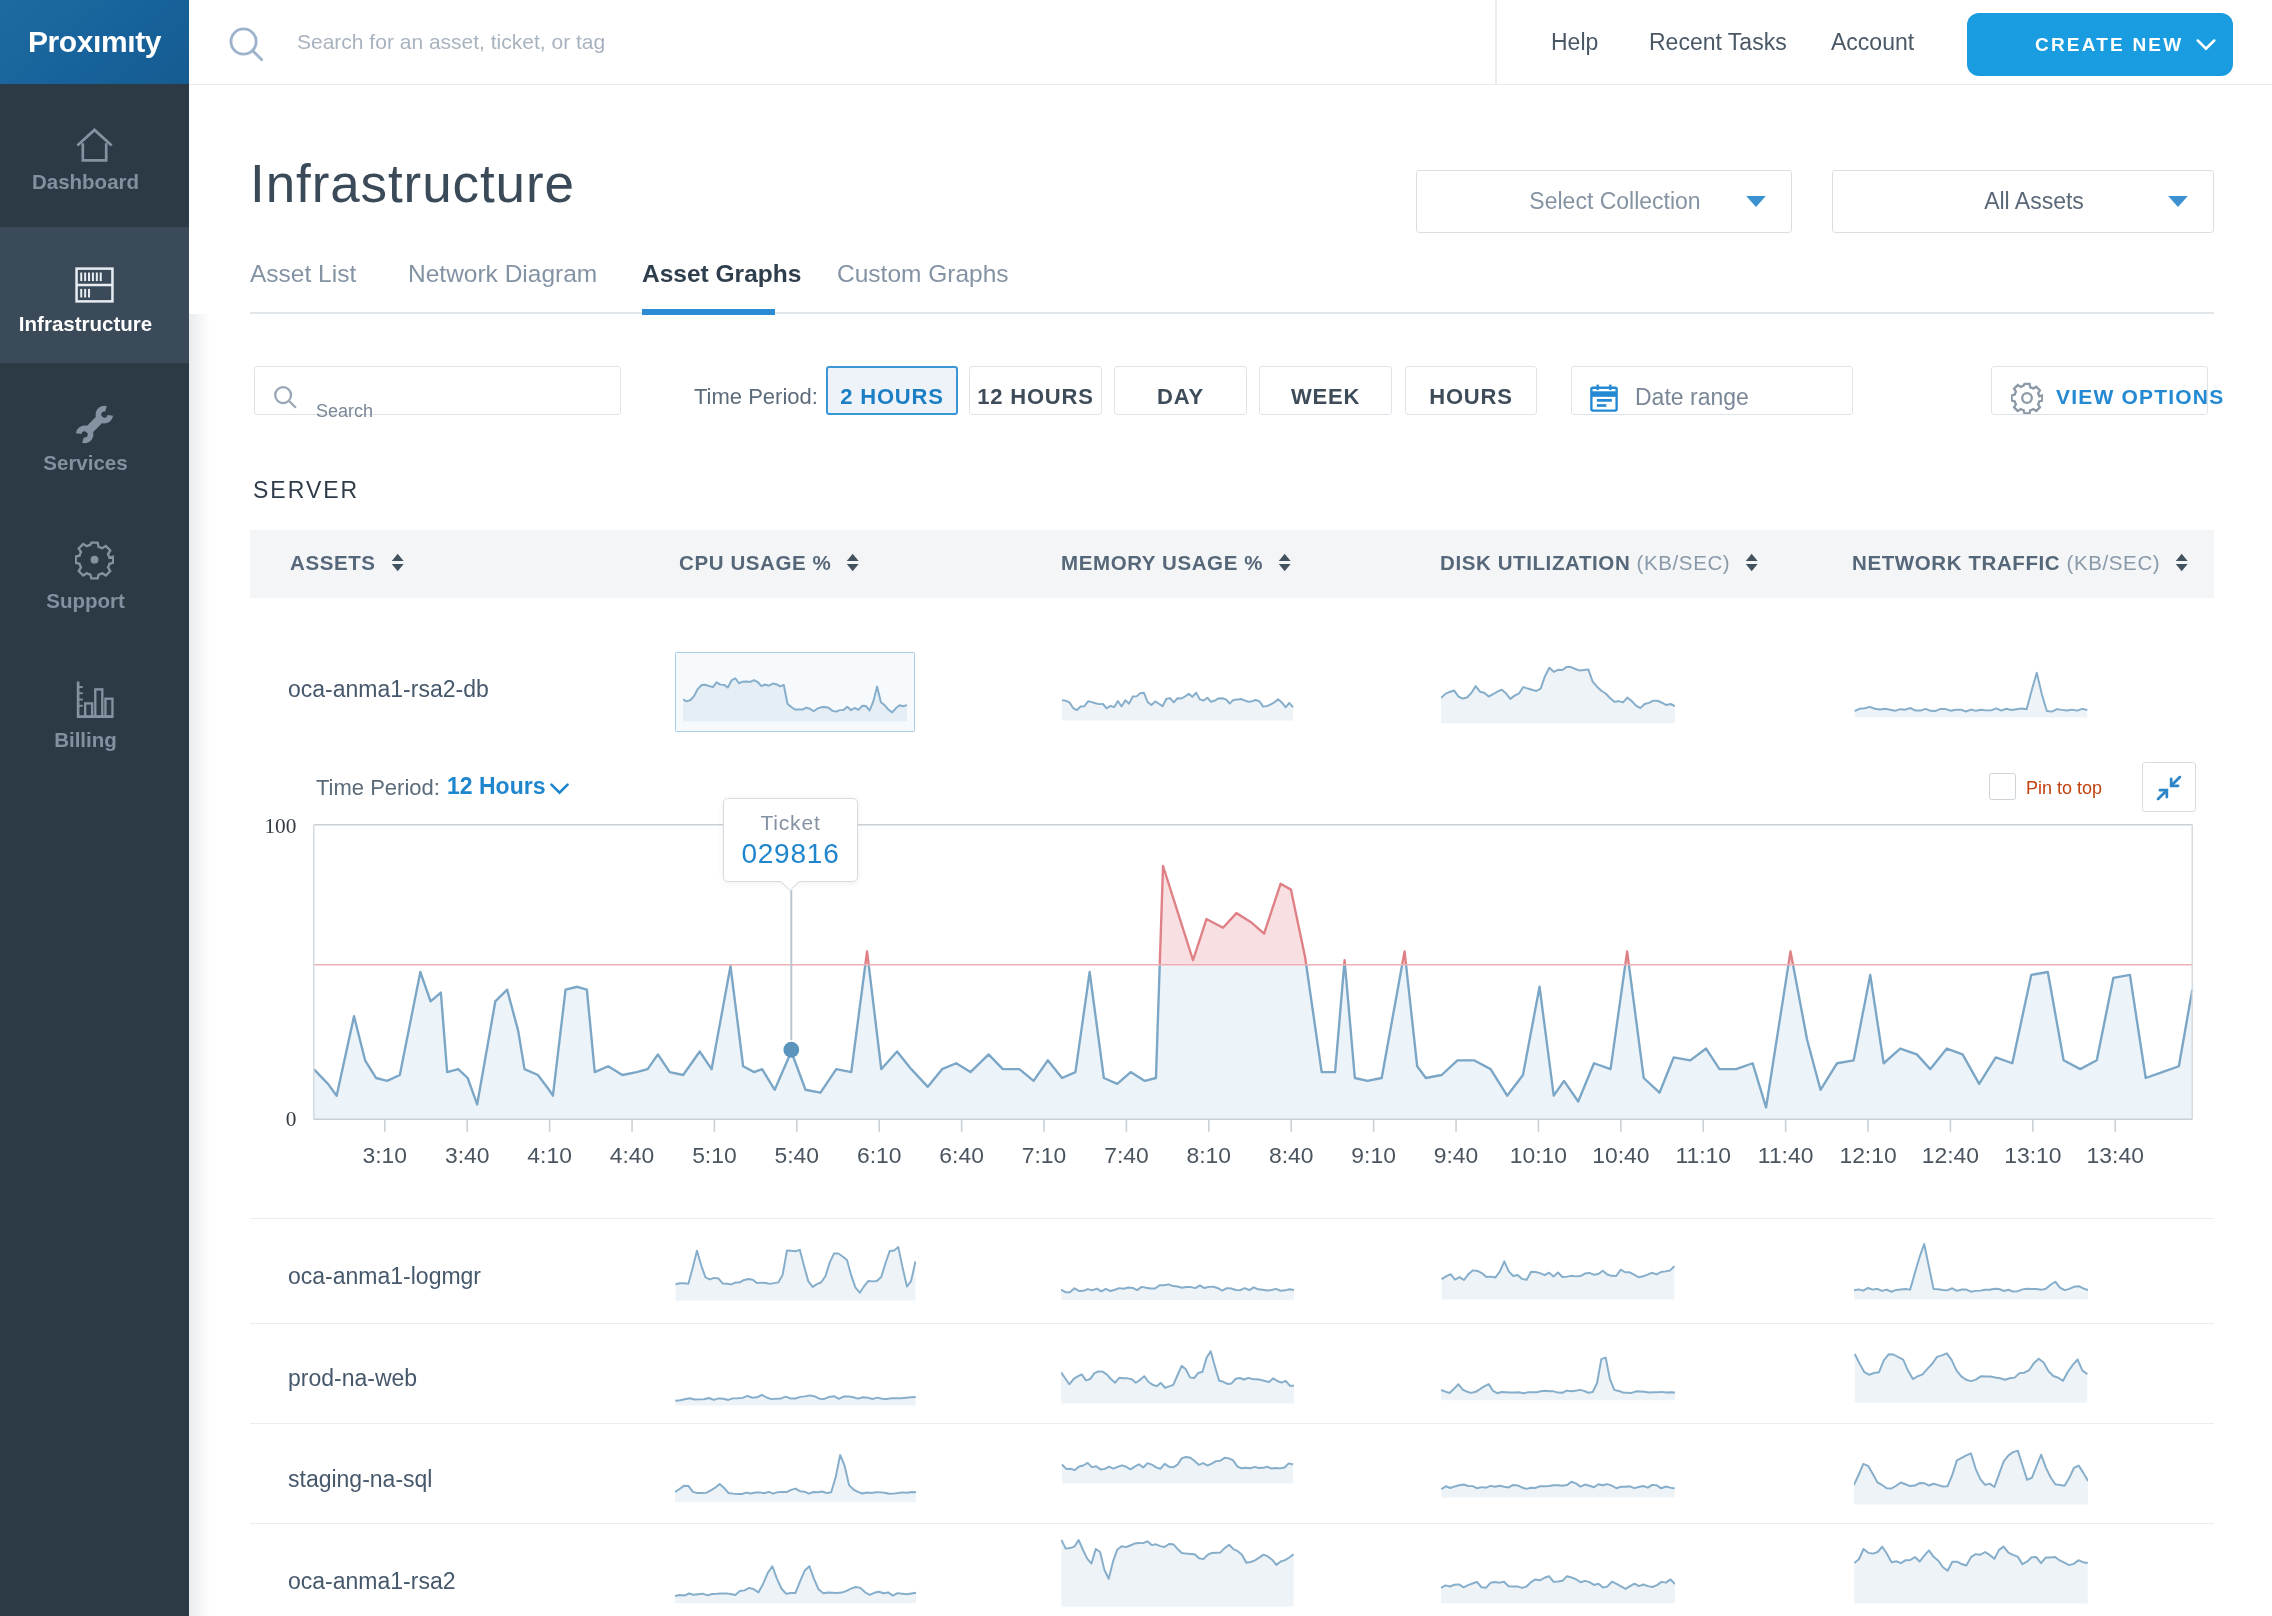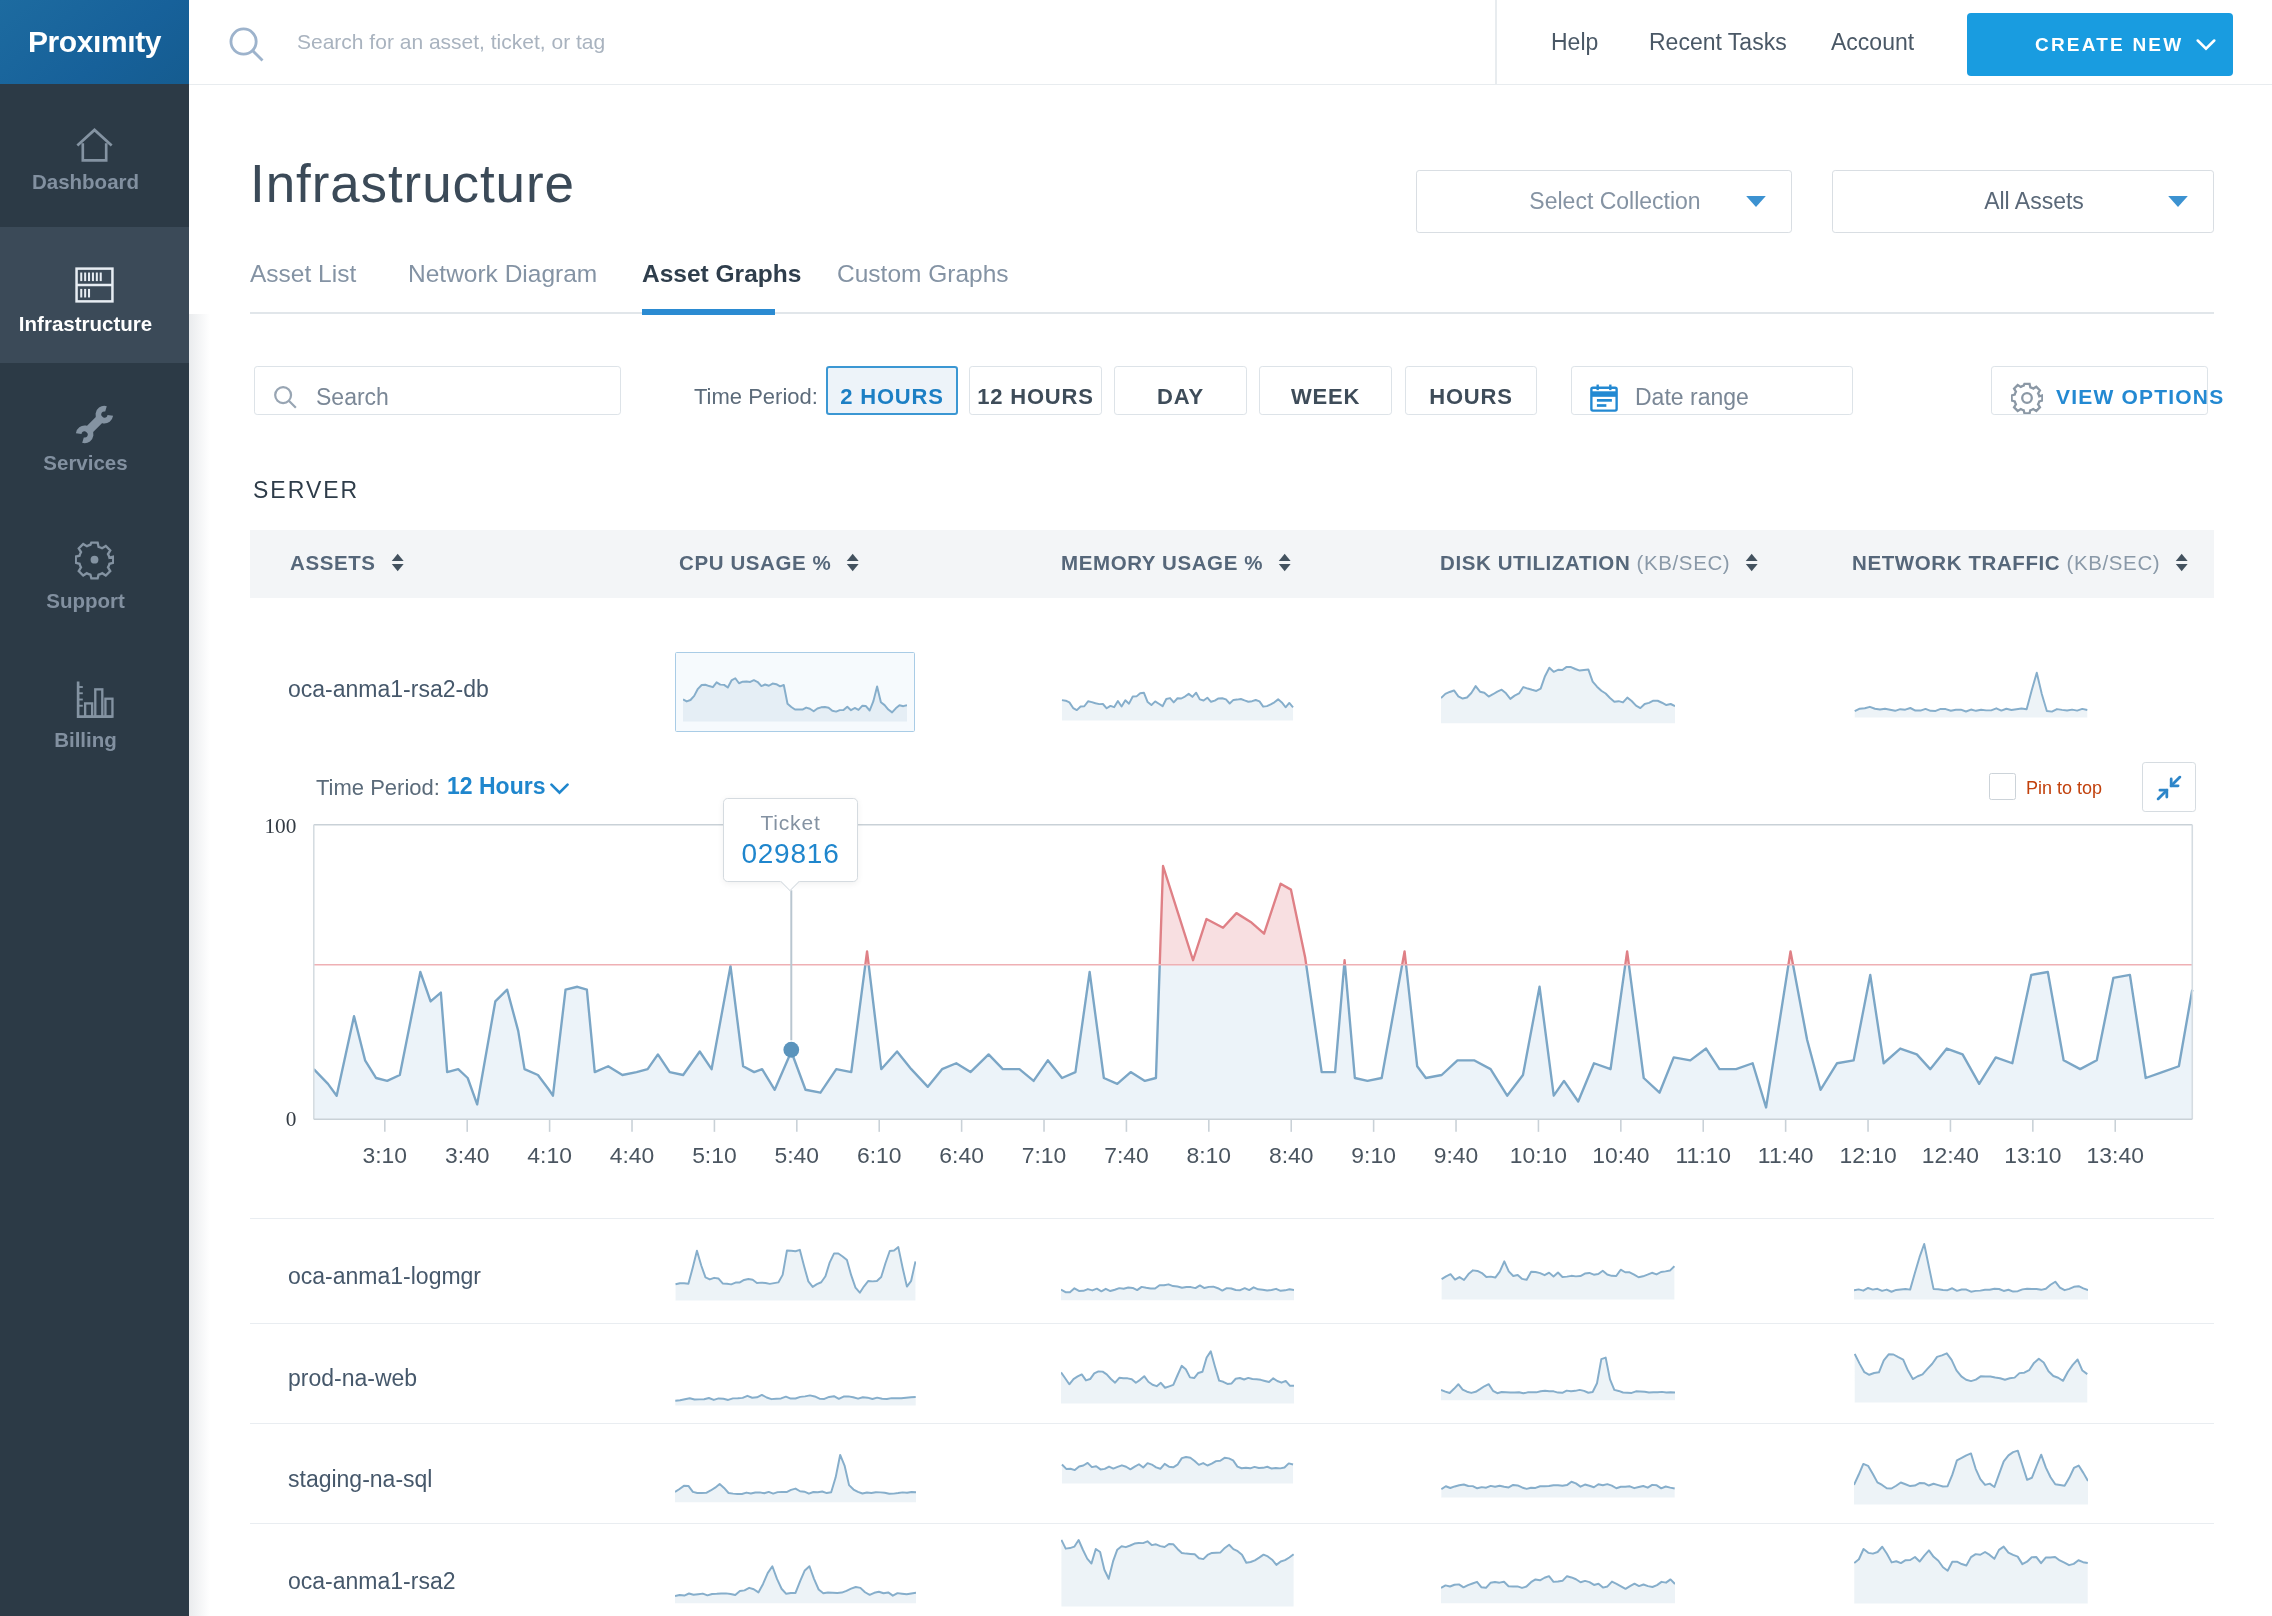--- a/index.html
+++ b/index.html
@@ -5,21 +5,21 @@
 html,body { width:2273px; height:1616px; overflow:hidden; }
 body { position:relative; background:#ffffff; font-family:"Liberation Sans",sans-serif; }
 .abs { position:absolute; }
 svg { display:block; }
 .sidebar { left:0; top:0; width:189px; height:1616px; background:#2c3a46; }
 .logo { left:0; top:0; width:189px; height:84px; background:linear-gradient(140deg,#1d6ba0 0%,#17619a 60%,#155c90 100%); color:#fff; font-size:30px; font-weight:700; line-height:84px; text-align:center; letter-spacing:-0.4px; }
 .navitem { width:171px; text-align:center; color:#8290a0; font-size:20.5px; font-weight:700; }
 .active-item { left:0; top:227px; width:189px; height:136px; background:#3b4a58; }
 .topbar { left:189px; top:0; width:2083px; height:85px; background:#fff; border-bottom:1.6px solid #e8ecef; }
 .toplink { top:0; height:84px; line-height:84px; font-size:23px; color:#4a5866; }
-.createbtn { left:1967px; top:12.6px; width:266px; height:63px; background:#199ce0; border-radius:4px; color:#fff; font-size:19px; font-weight:700; letter-spacing:2.2px; line-height:63px; text-align:left; }
+.createbtn { left:1967px; top:12.6px; width:266px; height:63px; background:#199ce0; border-radius:12px; color:#fff; font-size:19px; font-weight:700; letter-spacing:2.2px; line-height:63px; text-align:left; }
 h1.title { left:250px; top:153px; font-size:53px; font-weight:400; color:#3b4a58; letter-spacing:0.9px; position:absolute; }
 .selbox { top:170px; height:63px; background:#fff; border:1.6px solid #d9dee3; border-radius:3.2px; font-size:23px; line-height:60px;text-align:center; }
 .tab { top:260px; font-size:24.5px; color:#8493a4; position:absolute; }
 .filterbox { top:366px; height:49px; border:1.6px solid #dde3e8; border-radius:3.2px; background:#fff; position:absolute; }
 .tpbtn { text-align:center; font-size:22px; font-weight:700; color:#3e4c59; line-height:60px; letter-spacing:0.8px; }
 .hdrlbl { top:545px; font-size:20.5px; font-weight:700; color:#56677a; letter-spacing:0.6px; position:absolute; display:flex; align-items:center; gap:15px; height:35px; }
 .hdrlbl .u { font-weight:400; color:#8a99a8; }
 .rowlbl { font-size:23px; color:#46586b; position:absolute; }
 .border-row { position:absolute; left:250px; width:1964px; border-top:1.6px solid #e9edf1; }
 </style></head>
@@ -128,21 +128,21 @@
 <div class="abs" style="left:250px;top:312px;width:1964px;height:1.6px;background:#e1e6ea"></div>
 <div class="abs" style="left:642px;top:309px;width:133px;height:5.5px;background:#2b8bd2"></div>
 
 <div class="filterbox" style="left:254px;width:367px"></div>
 <div class="abs" style="left:272px;top:384px">
     <svg width="27" height="27" viewBox="0 0 34 34" fill="none" stroke="#98a5b3" stroke-width="2.8">
 <circle cx="14" cy="14" r="10"></circle>
       <line x1="21.5" y1="21.5" x2="30" y2="30"></line>
     </svg>
   </div>
-<div class="abs" style="left:316px;top:366px;font-size:23px;line-height:62px;color:#7a8796">Search</div>
+<div class="abs" style="left:316px;top:380px;font-size:18px;line-height:62px;color:#7a8796">Search</div>
 <div class="abs" style="left:694px;top:366px;font-size:22px;line-height:62px;color:#5c6b7a">Time Period:</div>
 <div class="filterbox tpbtn" style="left:826px;width:132px;border:2.4px solid #3b97d3;background:#edf3f9;color:#1c7fc4;line-height:58px">2 HOURS</div>
 <div class="filterbox tpbtn" style="left:969px;width:133px">12 HOURS</div>
 <div class="filterbox tpbtn" style="left:1114px;width:133px">DAY</div>
 <div class="filterbox tpbtn" style="left:1259px;width:133px">WEEK</div>
 <div class="filterbox tpbtn" style="left:1405px;width:132px">HOURS</div>
 <div class="filterbox" style="left:1571px;width:282px"></div>
 <div class="abs" style="left:1589px;top:383px">
     <svg width="30" height="30" viewBox="0 0 38 38" fill="none" stroke="#2389d2" stroke-width="3">
 <rect x="3" y="6" width="32" height="29" rx="2"></rect>

